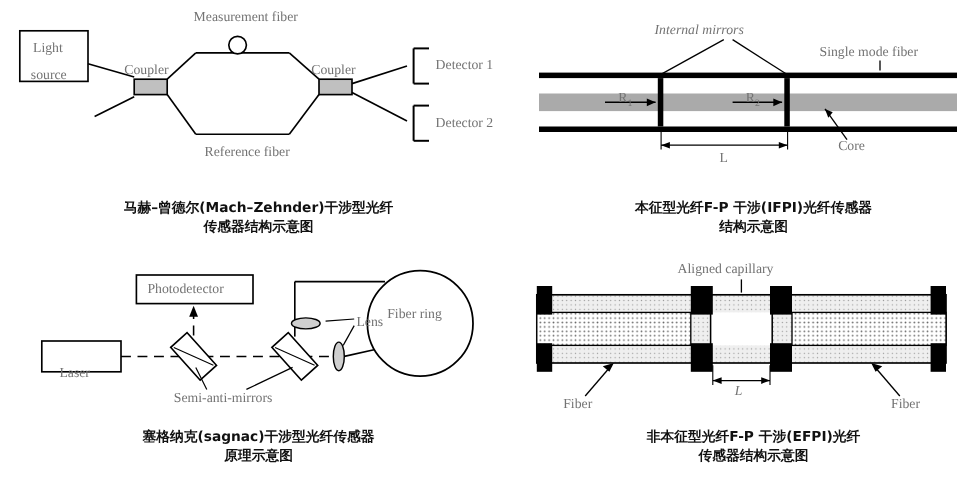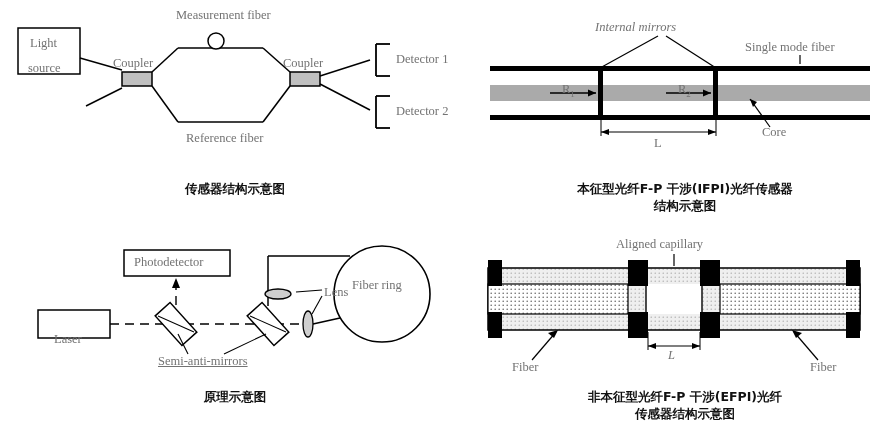--- a/index.html
+++ b/index.html
@@ -79,20 +79,21 @@
   <div class="lbl" style="left:28px; top:51px;margin-top:10px;">source</div>
   <div class="lbl" style="left:113px; top:56px;">Coupler</div>
   <div class="lbl" style="left:283px; top:56px;">Coupler</div>
   <div class="lbl" style="left:176px; top:8px;">Measurement fiber</div>
   <div class="lbl" style="left:186px; top:131px;">Reference fiber</div>
   <div class="lbl" style="left:396px; top:52px;">Detector 1</div>
   <div class="lbl" style="left:396px; top:104px;">Detector 2</div>
 </div>
 
 <div class="caption" style="left:40px; top:180px; width:390px;">
+  <div>马赫–曾德尔(Mach–Zehnder)干涉型光纤</div>
   <div>传感器结构示意图</div>
 </div>
 
 <div class="fig" style="left:470px; top:0; width:410px; height:180px;">
 
   <svg width="410" height="180" style="left:0; top:0;">
 
     <rect x="20" y="70" width="380" height="46" fill="#ffffff" stroke="none"></rect>
 
     <rect x="20" y="85" width="380" height="16" fill="#aaaaaa" stroke="none"></rect>
@@ -181,24 +182,25 @@
     <line x1="322" y1="64" x2="312" y2="82" stroke="#000" stroke-width="1.1"></line>
 
     <line x1="188" y1="122" x2="178" y2="102" stroke="#000" stroke-width="1.1"></line>
     <line x1="224" y1="122" x2="266" y2="102" stroke="#000" stroke-width="1.1"></line>
   </svg>
 
   <div class="lbl" style="left:134px; top:254px; position:absolute; top:23px;">Photodetector</div>
   <div class="lbl" style="left:54px; top:100px;">Laser</div>
   <div class="lbl" style="left:324px; top:53px;">Lens</div>
   <div class="lbl" style="left:352px; top:46px;">Fiber ring</div>
-  <div class="lbl" style="left:158px; top:122px;text-decoration:underline;">Semi-anti-mirrors</div>
+  <div class="lbl" style="left:158px; top:122px;">Semi-anti-mirrors</div>
 </div>
 
 <div class="caption" style="left:40px; top:388px; width:390px;">
+  <div>塞格纳克(sagnac)干涉型光纤传感器</div>
   <div>原理示意图</div>
 </div>
 
 <div class="fig" style="left:470px; top:232px; width:410px; height:150px;">
 
   <svg width="410" height="150" style="left:0; top:0;">
     <defs>
       <pattern id="dots" patternUnits="userSpaceOnUse" width="4" height="4">
         <rect width="4" height="4" fill="#ffffff"></rect>
         <circle cx="1.2" cy="1.2" r="0.8" fill="#666"></circle>

